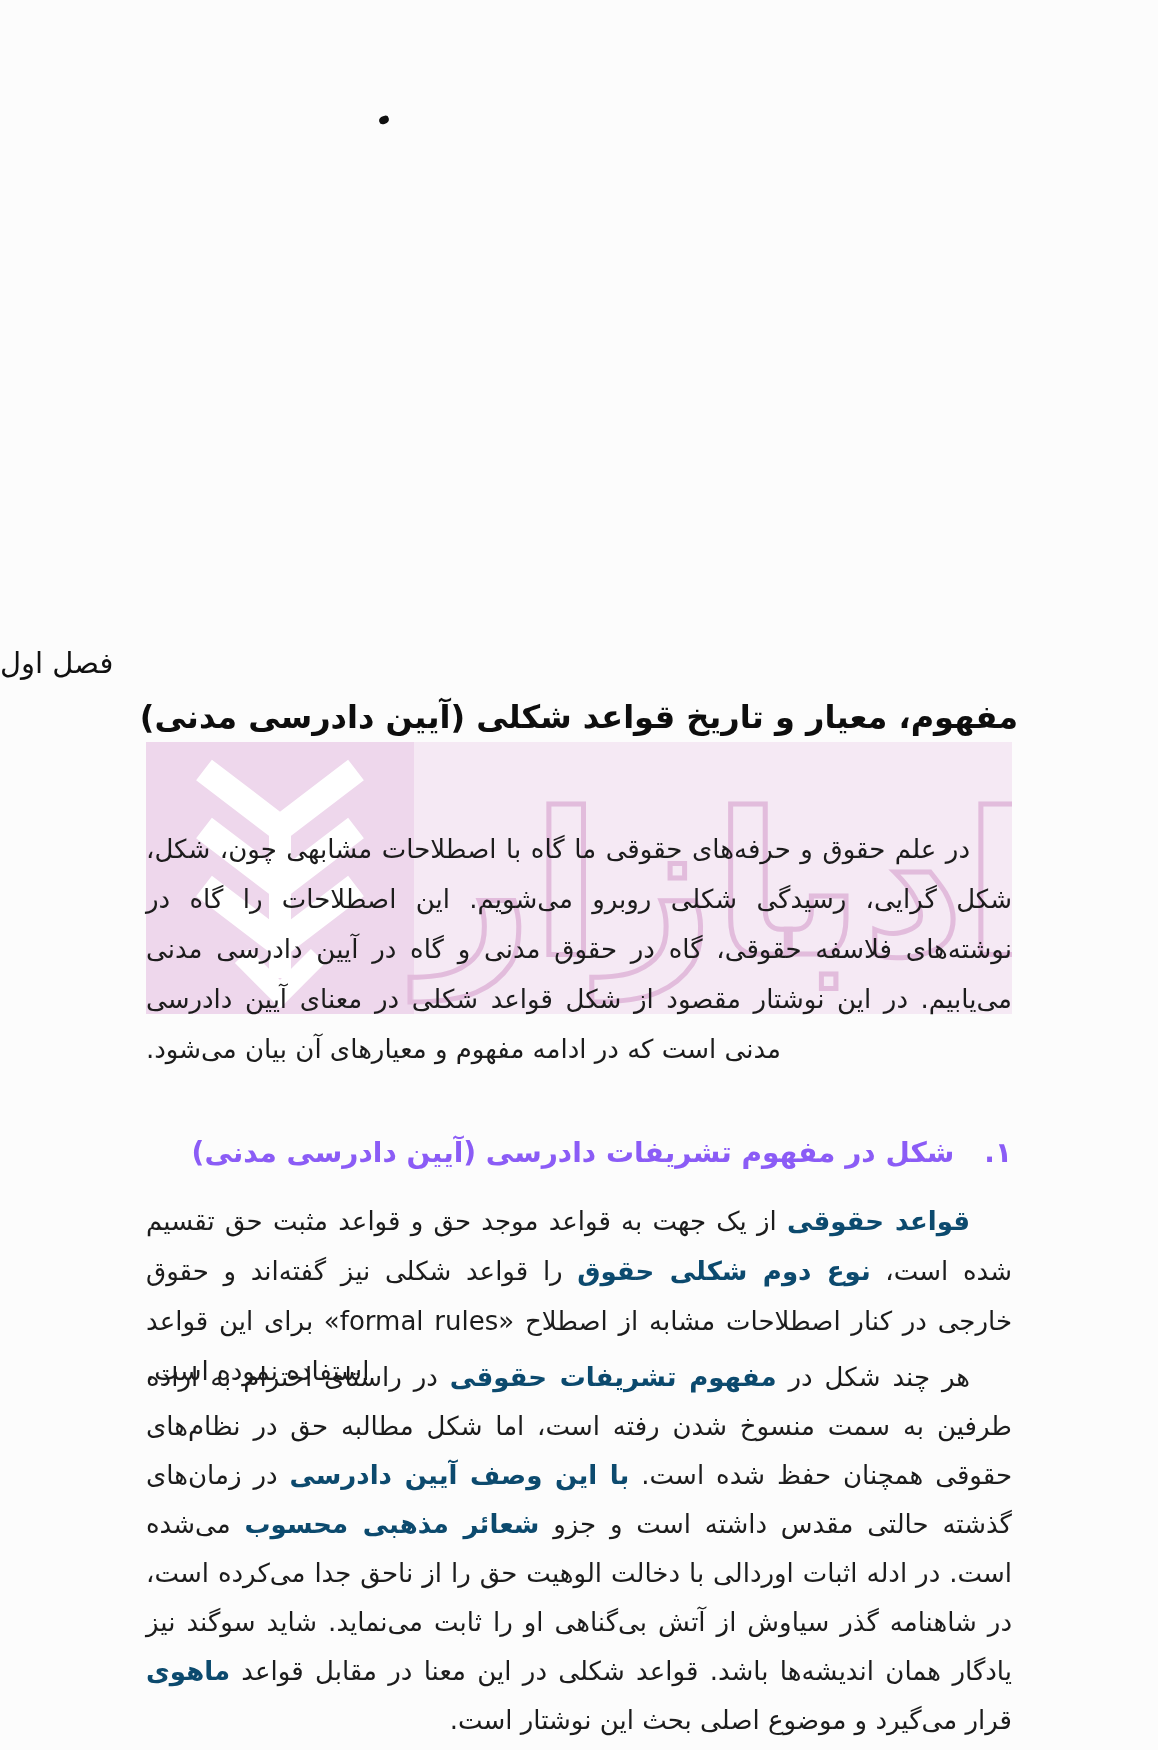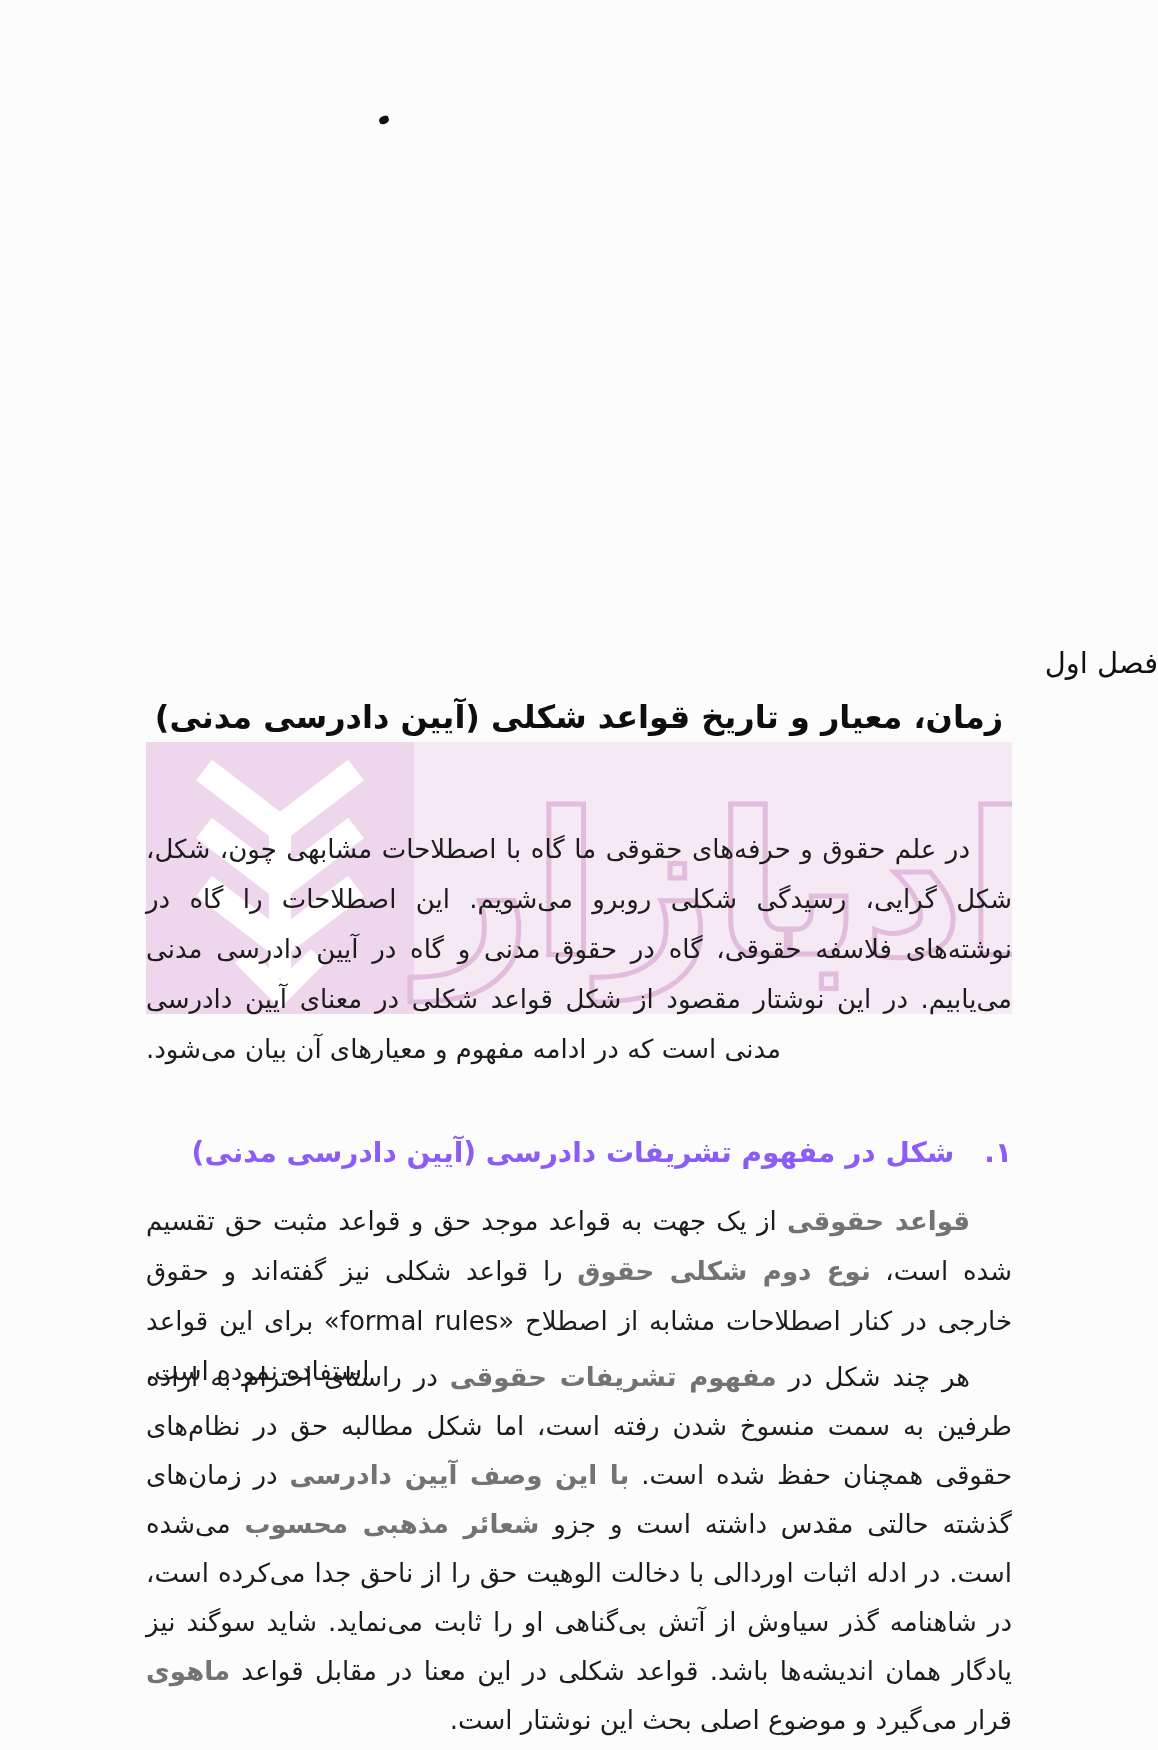--- a/index.html
+++ b/index.html
@@ -12,21 +12,21 @@
   }
   .abs{position:absolute;}
   
   .dot{
     width:10px;height:8px;border-radius:50% 40% 50% 45%;
     background:#101010;transform:rotate(-15deg);
   }
   
   .chapter{
     left:0;top:646px;width:1158px;
-    text-align:right;font-size:29px;color:#111;
+    text-align:left;font-size:29px;color:#111;
     z-index:3;
   }
   .title{
     left:0;top:698px;width:1158px;
     text-align:center;font-size:32px;font-weight:bold;color:#0e0e0e;
     z-index:3;
     letter-spacing:0px;
   }
   
   .wm{left:146px;top:742px;z-index:1;}
@@ -34,21 +34,21 @@
   .para{
     left:146px;width:866px;
     direction:rtl;
     text-align:justify;
     font-size:26px;line-height:50px;
     color:#1c1c1c;
     z-index:2;
     text-indent:42px;
   }
   .last-left{text-align-last:left;}
-  .bold{font-weight:bold;color:#737373;}
+  .bold{font-weight:bold;color:#0c4a6e;}
   .p1{top:824px;}
   .h1{
     left:146px;top:1136px;width:866px;
     direction:rtl;text-align:right;
     font-size:28px;font-weight:bold;color:#8b5cf6;z-index:2;
   }
   .h1 .num{margin-left:30px;}
   .p2{top:1196px;}
   .p3{top:1353px;line-height:49px;}
 </style>
@@ -66,21 +66,21 @@
     <polyline points="58,144 134,202 210,144"></polyline>
     <line x1="134" y1="86" x2="134" y2="236" stroke-width="22"></line>
     <polyline points="96,214 134,252 172,214" stroke-width="20"></polyline>
   </g>
   <text x="630" y="212" text-anchor="middle" font-size="198" font-weight="bold" direction="rtl" fill="none" stroke-width="5" stroke="#e2bcdc">دادبازار</text>
   <rect x="980" y="12" width="26" height="248" fill="none" stroke-width="5" stroke="#e2bcdc"></rect>
 </svg>
 
 <div class="abs chapter">فصل اول</div>
 
-<div class="abs title">زمان، معیار و تاریخ قواعد شکلی (آیین دادرسی مدنی)</div>
+<div class="abs title">مفهوم، معیار و تاریخ قواعد شکلی (آیین دادرسی مدنی)</div>
 
 <div class="abs para p1 last-left"><span>در علم حقوق و حرفه‌های حقوقی ما گاه با اصطلاحات مشابهی چون، شکل، شکل گرایی، رسیدگی شکلی روبرو می‌شویم. این اصطلاحات را گاه در نوشته‌های فلاسفه حقوقی، گاه در حقوق مدنی و گاه در آیین دادرسی مدنی می‌یابیم. در این نوشتار مقصود از شکل قواعد شکلی در معنای آیین دادرسی مدنی است که در ادامه مفهوم و معیارهای آن بیان می‌شود.</span></div>
 
 <div class="abs h1">
   <span class="num">۱.</span><span>شکل در مفهوم تشریفات دادرسی (آیین دادرسی مدنی)</span>
 </div>
 
 <div class="abs para p2 last-left"><span class="bold">قواعد حقوقی</span><span> از یک جهت به قواعد موجد حق و قواعد مثبت حق تقسیم شده است، </span><span class="bold">نوع دوم شکلی حقوق</span><span> را قواعد شکلی نیز گفته‌اند و حقوق خارجی در کنار اصطلاحات مشابه از اصطلاح «formal rules» برای این قواعد استفاده نموده است.</span></div>
 
 <div class="abs para p3"><span>هر چند شکل در </span><span class="bold">مفهوم تشریفات حقوقی</span><span> در راستای احترام به اراده طرفین به سمت منسوخ شدن رفته است، اما شکل مطالبه حق در نظام‌های حقوقی همچنان حفظ شده است. </span><span class="bold">با این وصف آیین دادرسی</span><span> در زمان‌های گذشته حالتی مقدس داشته است و جزو </span><span class="bold">شعائر مذهبی محسوب</span><span> می‌شده است. در ادله اثبات اوردالی با دخالت الوهیت حق را از ناحق جدا می‌کرده است، در شاهنامه گذر سیاوش از آتش بی‌گناهی او را ثابت می‌نماید. شاید سوگند نیز یادگار همان اندیشه‌ها باشد. قواعد شکلی در این معنا در مقابل قواعد </span><span class="bold">ماهوی</span><span> قرار می‌گیرد و موضوع اصلی بحث این نوشتار است.</span></div>

